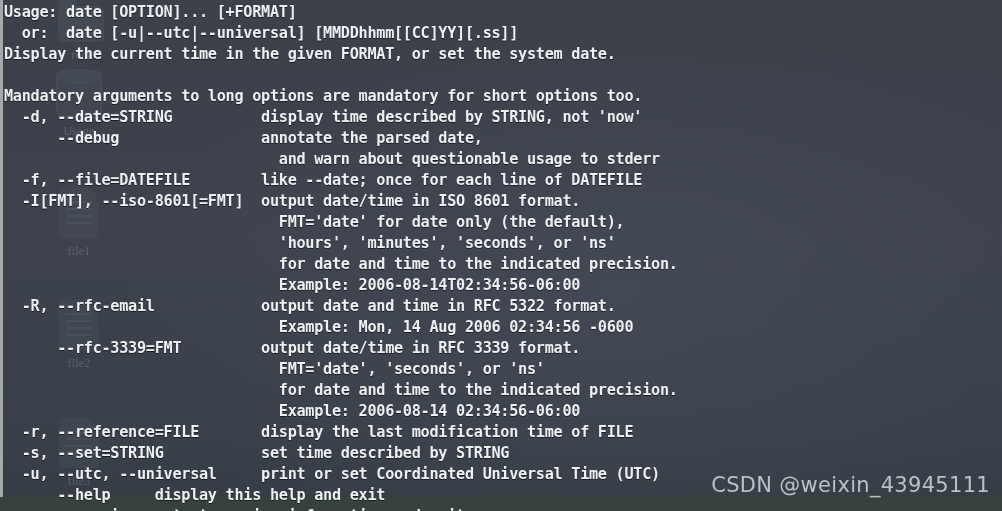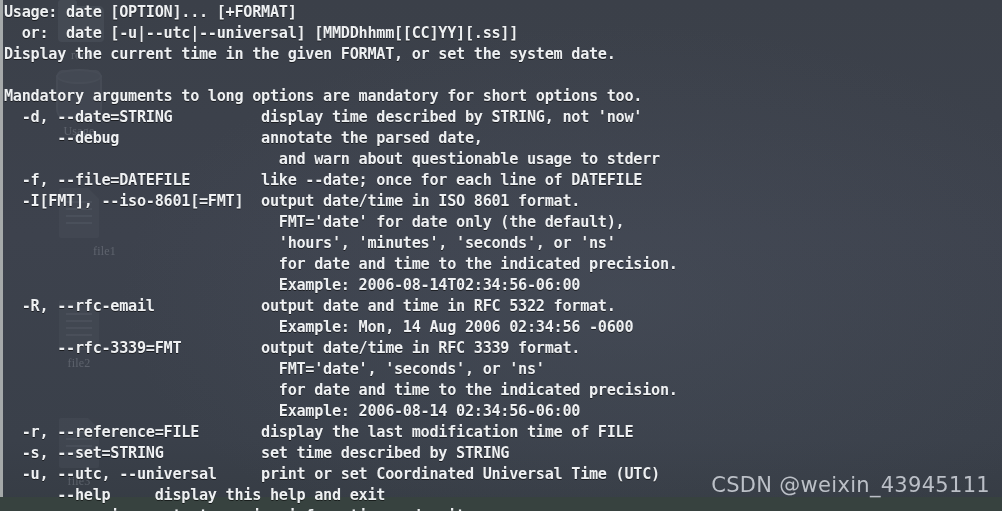--- a/index.html
+++ b/index.html
@@ -162,21 +162,21 @@
     <span class="glyph ic-folder"></span>
     <span class="lbl">root</span>
   </div>
 
 
   <div class="desk-icon" style="left:42px; top:70px;">
     <span class="glyph ic-trash"></span>
     <span class="lbl">Usage</span>
   </div>
 
-  <div class="desk-icon" style="left:42px; top:188px;text-align:right;">
+  <div class="desk-icon" style="left:42px; top:188px;">
     <span class="glyph ic-doc">
       <span class="rules"></span>
     </span>
     <span class="lbl">file1</span>
   </div>
 
   <div class="desk-icon" style="left:42px; top:300px;">
     <span class="glyph ic-doc">
       <span class="rules"></span>
     </span>

